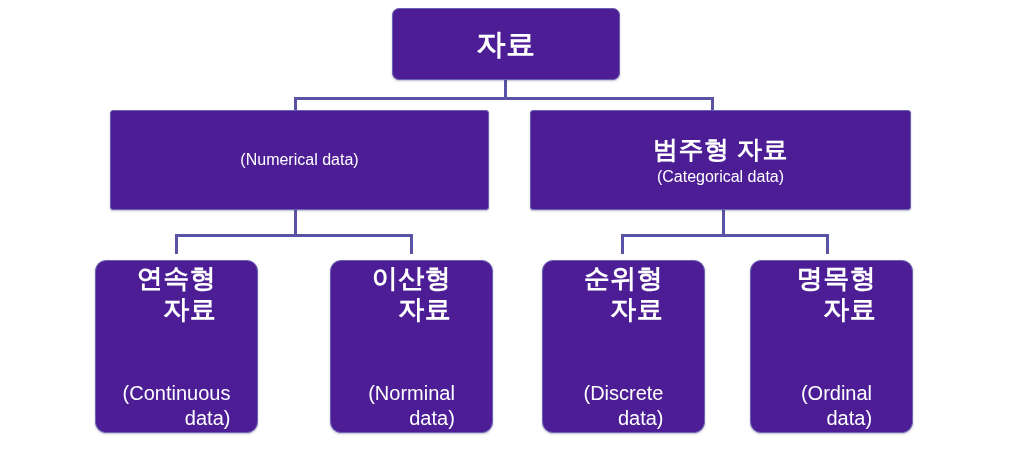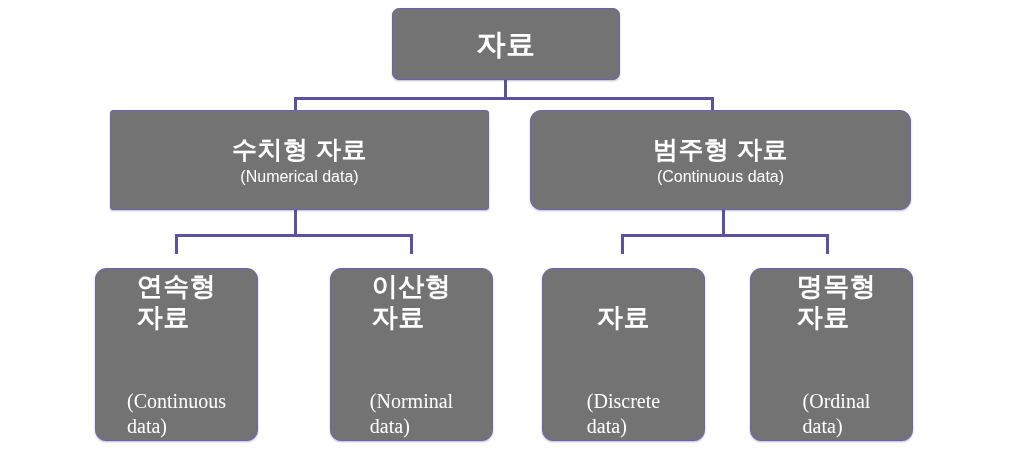--- a/index.html
+++ b/index.html
@@ -16,27 +16,27 @@
     width: 1024px;
     height: 453px;
     background: #ffffff;
     overflow: hidden;
   }
 
   
   .node {
     position: absolute;
     box-sizing: border-box;
-    background: #737373;
+    background: #4c1d95;
     color: #ffffff;
     display: flex;
     flex-direction: column;
     align-items: center;
     justify-content: center;
-    text-align: left;
+    text-align: right;
     line-height: 1.12;
     border: 1px solid #6a63b4;
     box-shadow: 0 1px 2px rgba(60,55,110,0.35);
   }
 
   .node.root       { border-radius: 7px; }
   .node.level2     { border-radius: 3px; }
   .node.leaf       { border-radius: 11px; }
 
   .ko {
@@ -52,45 +52,44 @@
   
   #node-root {
     left: 392px;  top: 8px;
     width: 228px; height: 72px;
   }
   #node-root .ko { font-size: 29px; }
 
   
   .node.level2 { height: 100px; }
   #node-numerical   { left: 110px; top: 110px; width: 379px; }
-  #node-categorical { left: 530px; top: 110px; width: 381px; border-radius: 11px; }
+  #node-categorical { left: 530px; top: 110px; width: 381px; }
   .node.level2 .ko { font-size: 25px; margin-bottom: 5px; }
   .node.level2 .en { font-size: 16px; }
 
   
   .node.leaf {
-    top: 268px;
+    top: 260px;
     height: 173px;
     padding: 0 6px;
     gap: 46px;
   }
   #node-continuous { left: 95px;  width: 163px; }
   #node-discrete   { left: 330px; width: 163px; }
   #node-ordinal    { left: 542px; width: 163px; }
   #node-nominal    { left: 750px; width: 163px; padding-left: 16px; }
 
   .node.leaf .ko {
     font-size: 26px;
     line-height: 1.18;
     margin-bottom: 11px;
   }
   .node.leaf .en {
     font-size: 20px;
     line-height: 1.22;
-    font-family: Liberation Serif, serif;
   }
 
   
   .conn {
     position: absolute;
     background: #5a53a5;
   }
   .conn.v { width: 3px; }
   .conn.h { height: 3px; }
 
@@ -130,41 +129,40 @@
   <div class="conn v" id="conn-cat-stem"></div>
   <div class="conn h" id="conn-cat-bar"></div>
   <div class="conn v" id="conn-cat-left"></div>
   <div class="conn v" id="conn-cat-right"></div>
 
   <div class="node root" id="node-root">
     <span class="ko">자료</span>
   </div>
 
   <div class="node level2" id="node-numerical">
-    <span class="ko">수치형 자료</span>
     <span class="en">(Numerical data)</span>
   </div>
 
   <div class="node level2" id="node-categorical">
     <span class="ko">범주형 자료</span>
-    <span class="en">(Continuous data)</span>
+    <span class="en">(Categorical data)</span>
   </div>
 
   <div class="node leaf" id="node-continuous">
     <span class="ko"><span>연속형</span><br><span>자료</span></span>
     <span class="en"><span>(Continuous</span><br><span>data)</span></span>
   </div>
 
   <div class="node leaf" id="node-discrete">
     <span class="ko"><span>이산형</span><br><span>자료</span></span>
     <span class="en"><span>(Norminal</span><br><span>data)</span></span>
   </div>
 
   <div class="node leaf" id="node-ordinal">
-    <span class="ko"><br><span>자료</span></span>
+    <span class="ko"><span>순위형</span><br><span>자료</span></span>
     <span class="en"><span>(Discrete</span><br><span>data)</span></span>
   </div>
 
   <div class="node leaf" id="node-nominal">
     <span class="ko"><span>명목형</span><br><span>자료</span></span>
     <span class="en"><span>(Ordinal</span><br><span>data)</span></span>
   </div>
 
 </div>
 

